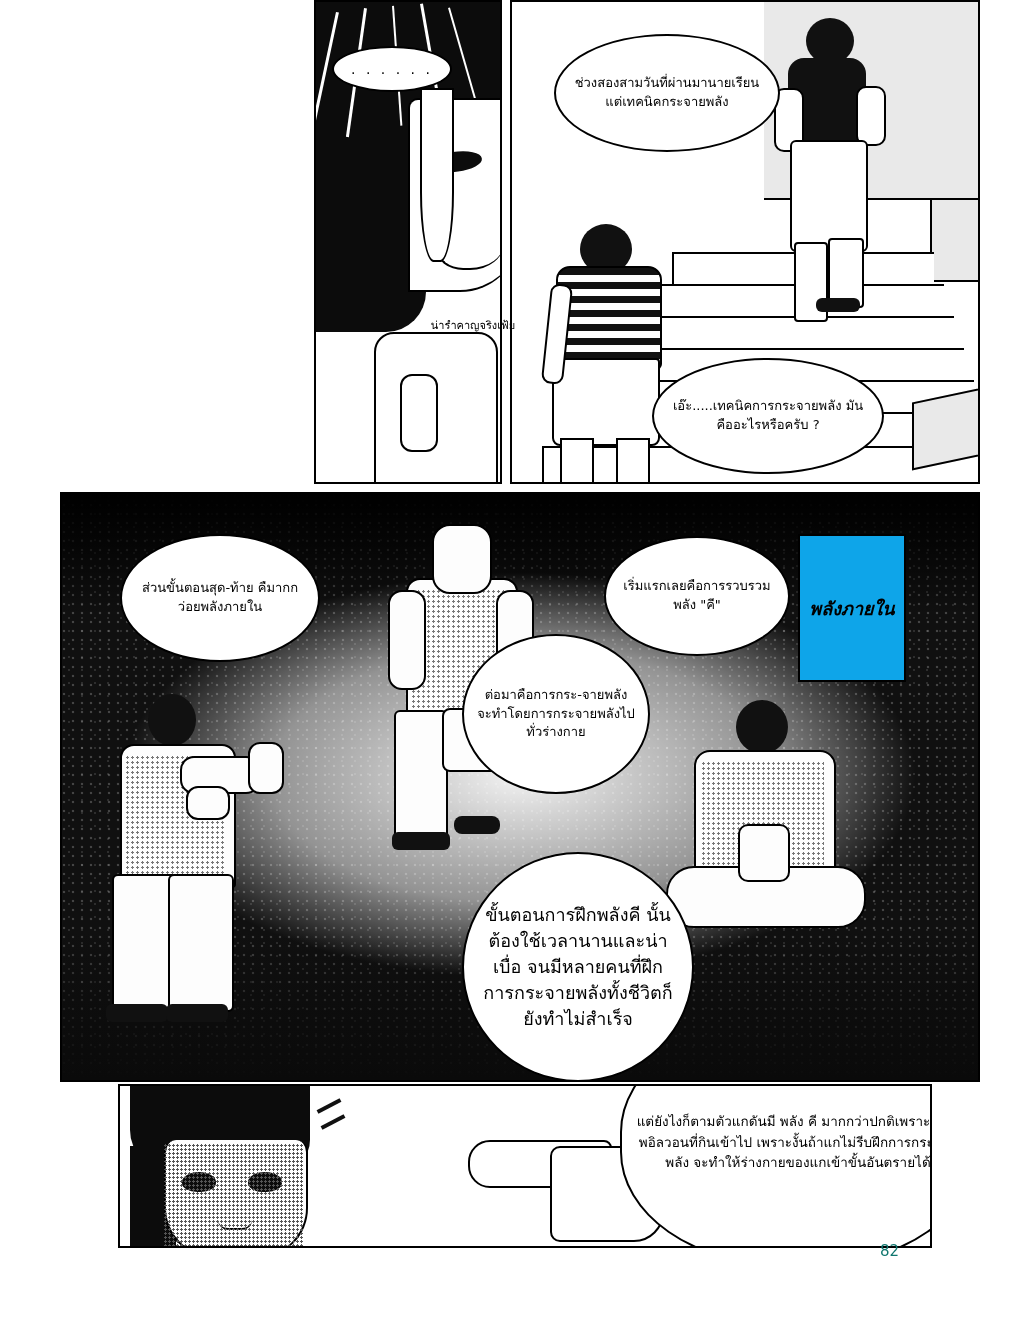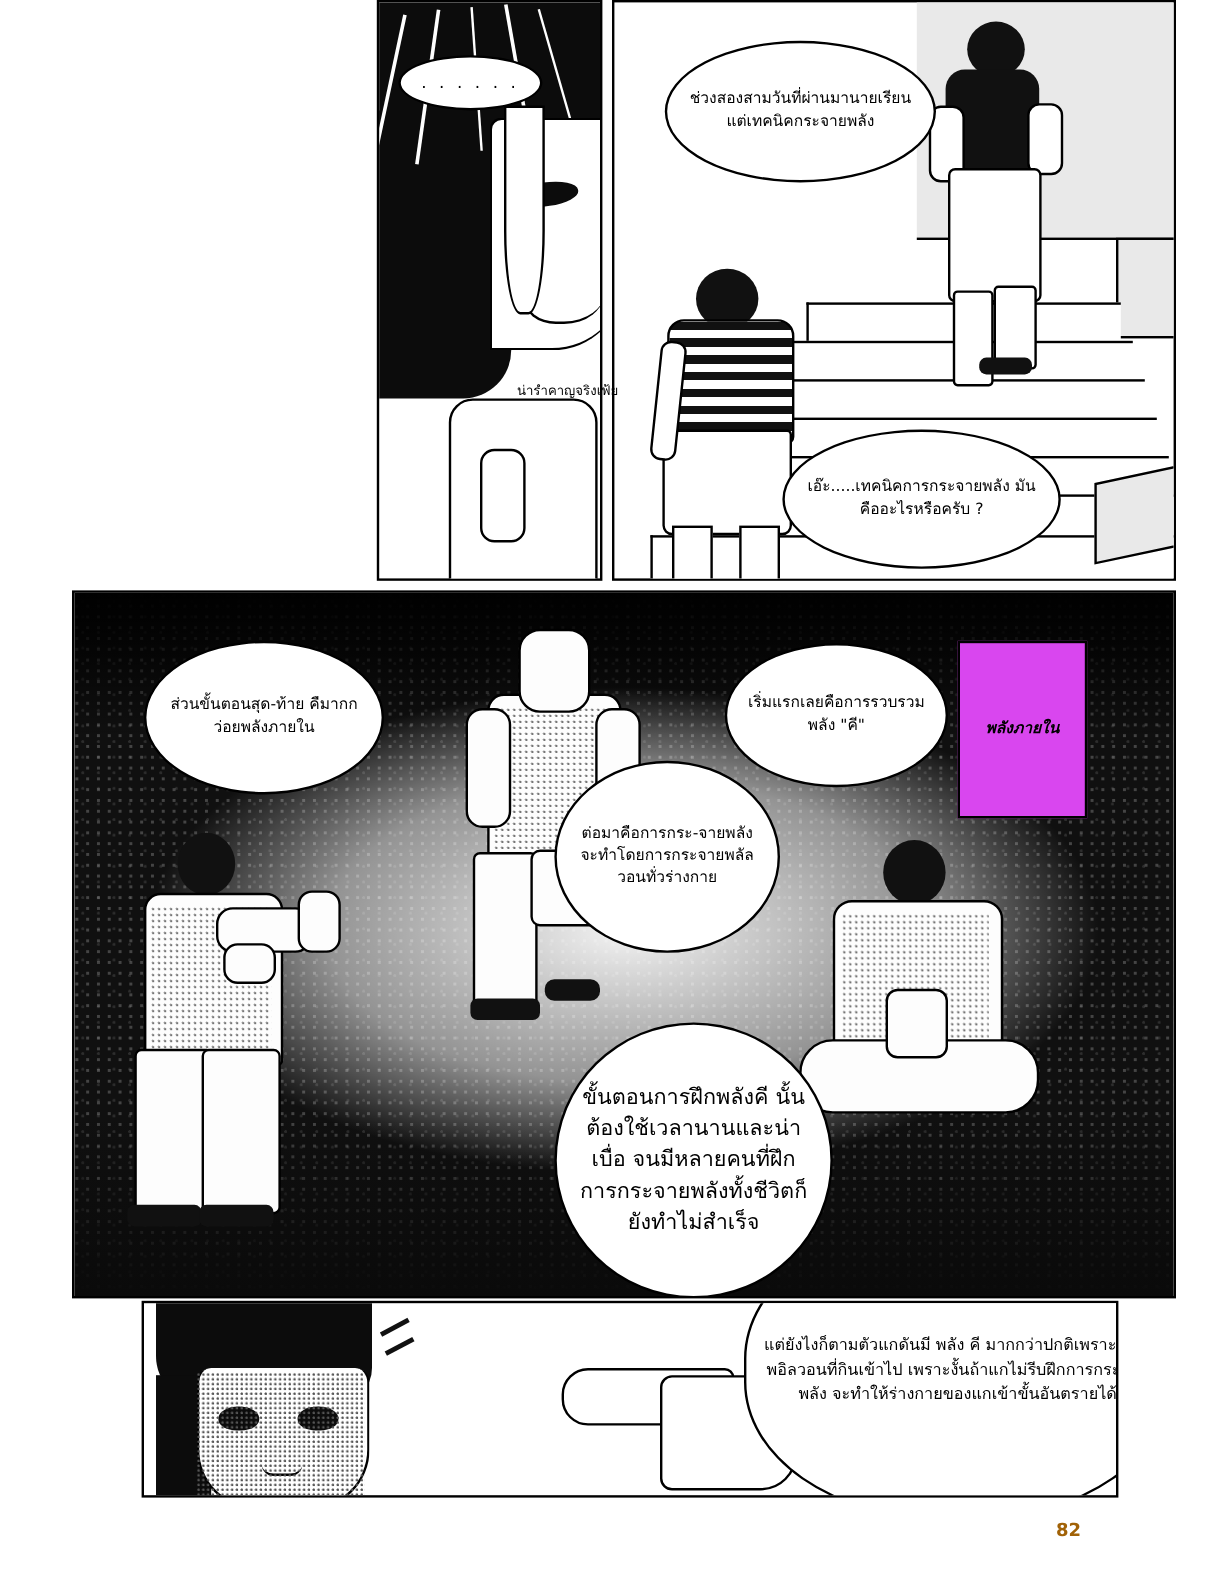--- a/index.html
+++ b/index.html
@@ -43,50 +43,49 @@
     font-size: 13px;
     padding: 10px 12px;
     z-index: 40;
   }
   .balloon span { display: block; width: 100%; }
 
   .box-caption {
     position: absolute;
     box-sizing: border-box;
     border: 2px solid #000;
-    background: #d946ef;
+    background: #0ea5e9;
     display: flex;
     align-items: center;
     justify-content: center;
     text-align: center;
     color: #000;
-    font-size: 13px;
+    font-size: 18px;
     font-weight: bold;
     font-style: italic;
     line-height: 1.5;
     z-index: 40;
   }
 
   .plain-text {
     position: absolute;
     color: #000;
     font-size: 11px;
     text-align: center;
     line-height: 1.45;
     z-index: 45;
     margin-left: 44px;
   }
 
   .page-number {
     position: absolute;
-    color: #a16207;
+    color: #0f766e;
     font-size: 15px;
-    font-weight: bold;
+    font-weight: normal;
     z-index: 60;
-    margin-top: 24px;
   }
 
   
   .halftone-dark {
     position: absolute;
     inset: 0;
     background-color: #101010;
     background-image:
       radial-gradient(circle at 2px 2px, rgba(255,255,255,0.22) 1.3px, transparent 1.6px),
       radial-gradient(circle at 7px 7px, rgba(255,255,255,0.12) 1px, transparent 1.4px);
@@ -292,21 +291,21 @@
 
     <div class="balloon" style="left:58px; top:40px; width:200px; height:128px; font-size:13px;">
       <span>ส่วนขั้นตอนสุด-ท้าย คืมากกว่อยพลังภายใน</span>
     </div>
 
     <div class="balloon" style="left:542px; top:42px; width:186px; height:120px; font-size:13px;">
       <span>เริ่มแรกเลยคือการรวบรวมพลัง "คี"</span>
     </div>
 
     <div class="balloon" style="left:400px; top:140px; width:188px; height:160px; font-size:13px;">
-      <span>ต่อมาคือการกระ-จายพลัง จะทำโดยการกระจายพลัลวอนทั่วร่างกาย</span>
+      <span>ต่อมาคือการกระ-จายพลัง จะทำโดยการกระจายพลังไปทั่วร่างกาย</span>
     </div>
 
     <div class="balloon" style="left:400px; top:358px; width:232px; height:230px; font-size:18px;">
       <span>ขั้นตอนการฝึกพลังคี นั้นต้องใช้เวลานานและน่าเบื่อ จนมีหลายคนที่ฝึกการกระจายพลังทั้งชีวิตก็ยังทำไม่สำเร็จ</span>
     </div>
 
     <div class="box-caption" style="left:736px; top:40px; width:108px; height:148px;">
       <span>พลังภายใน</span>
     </div>
   </div>

